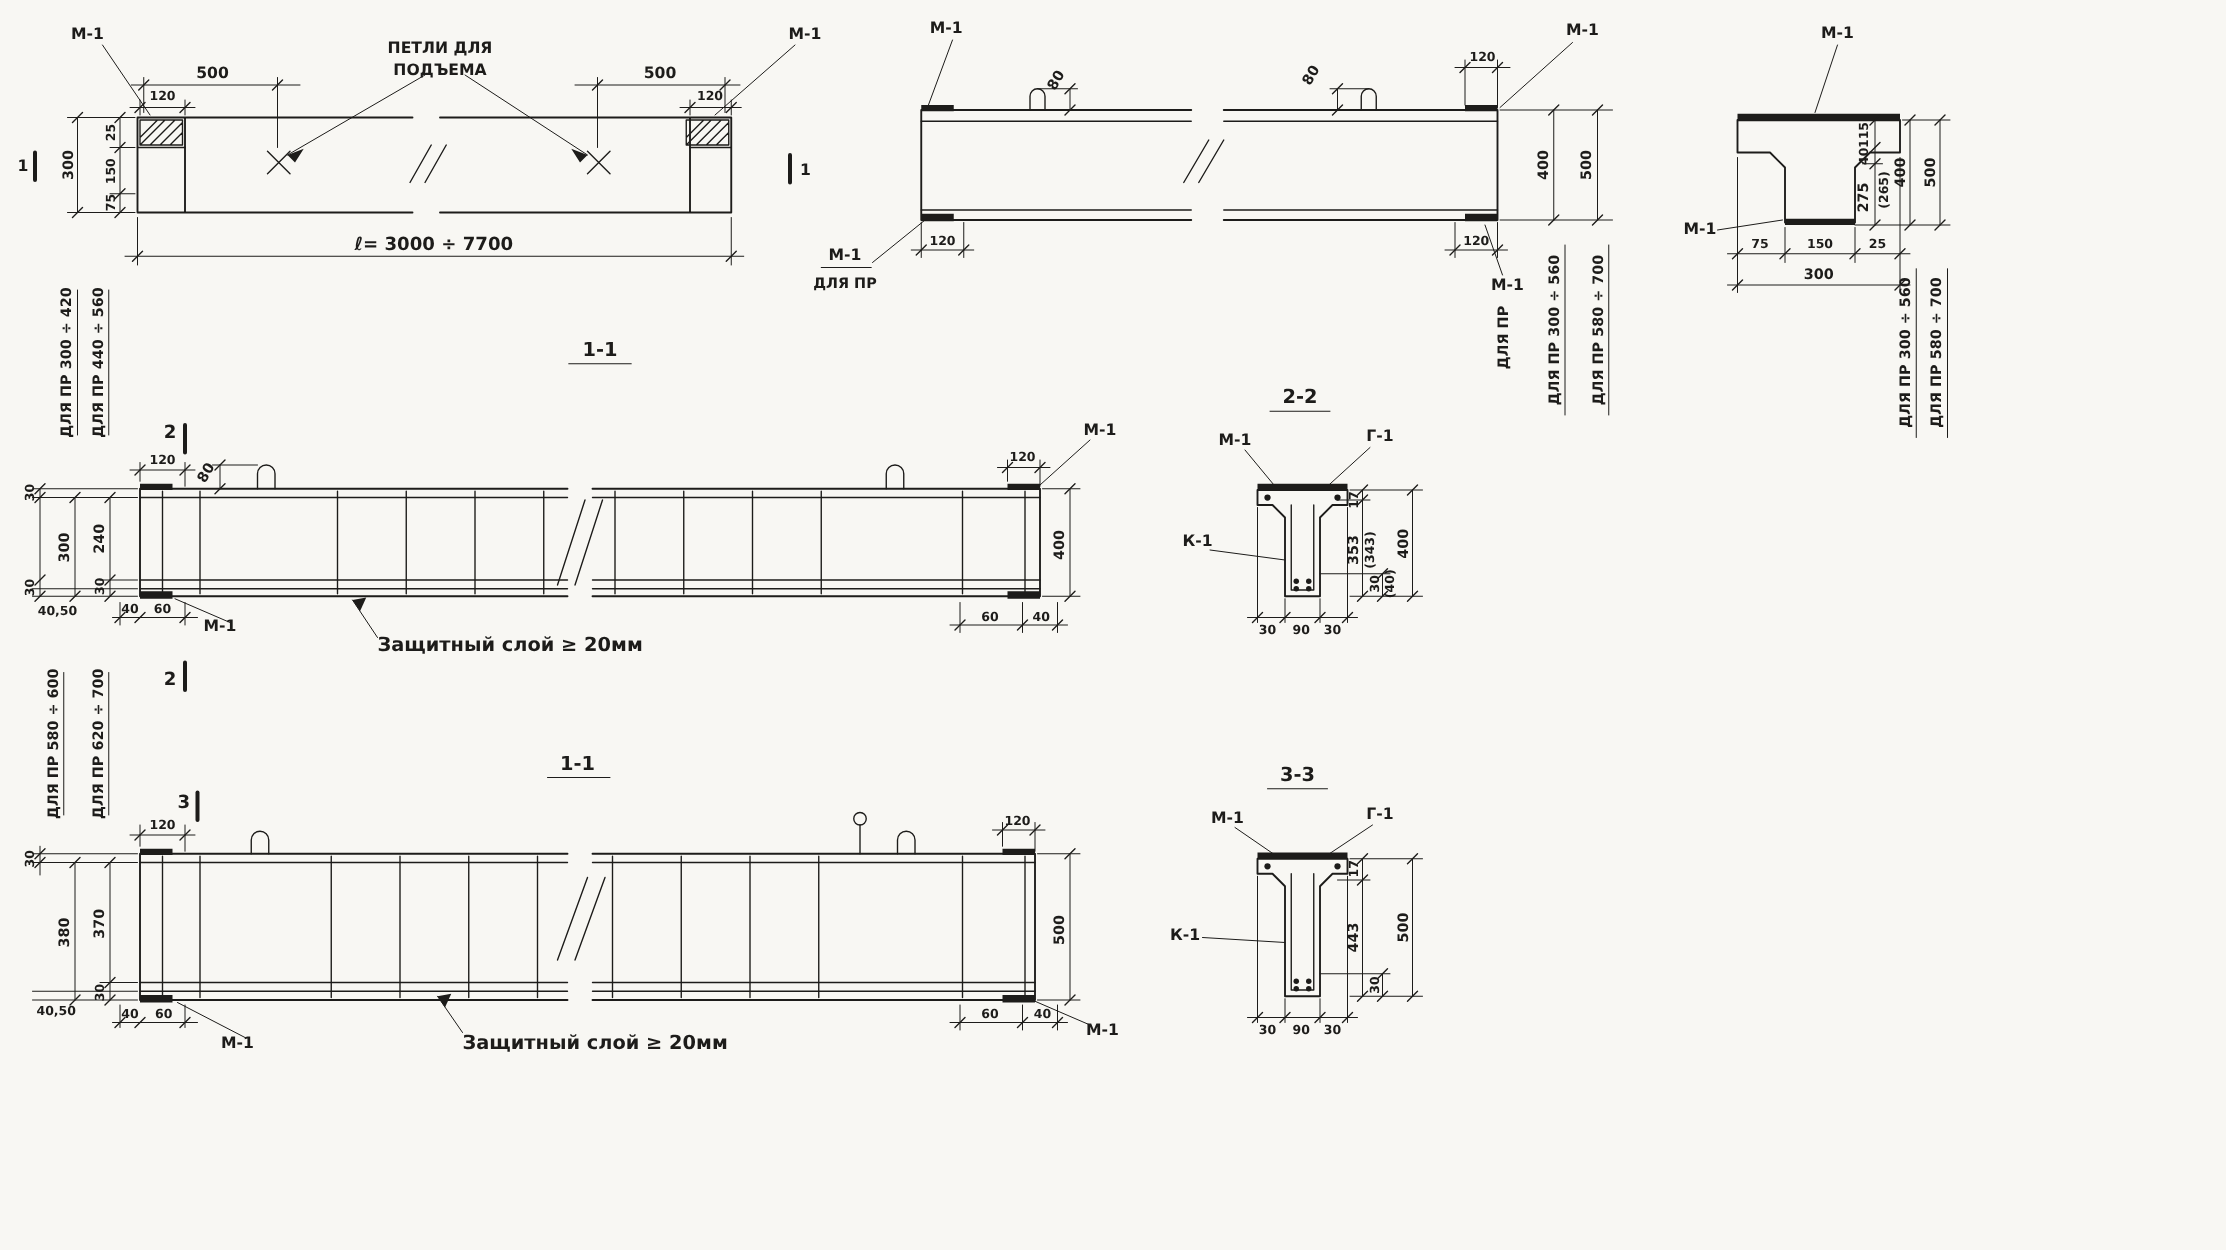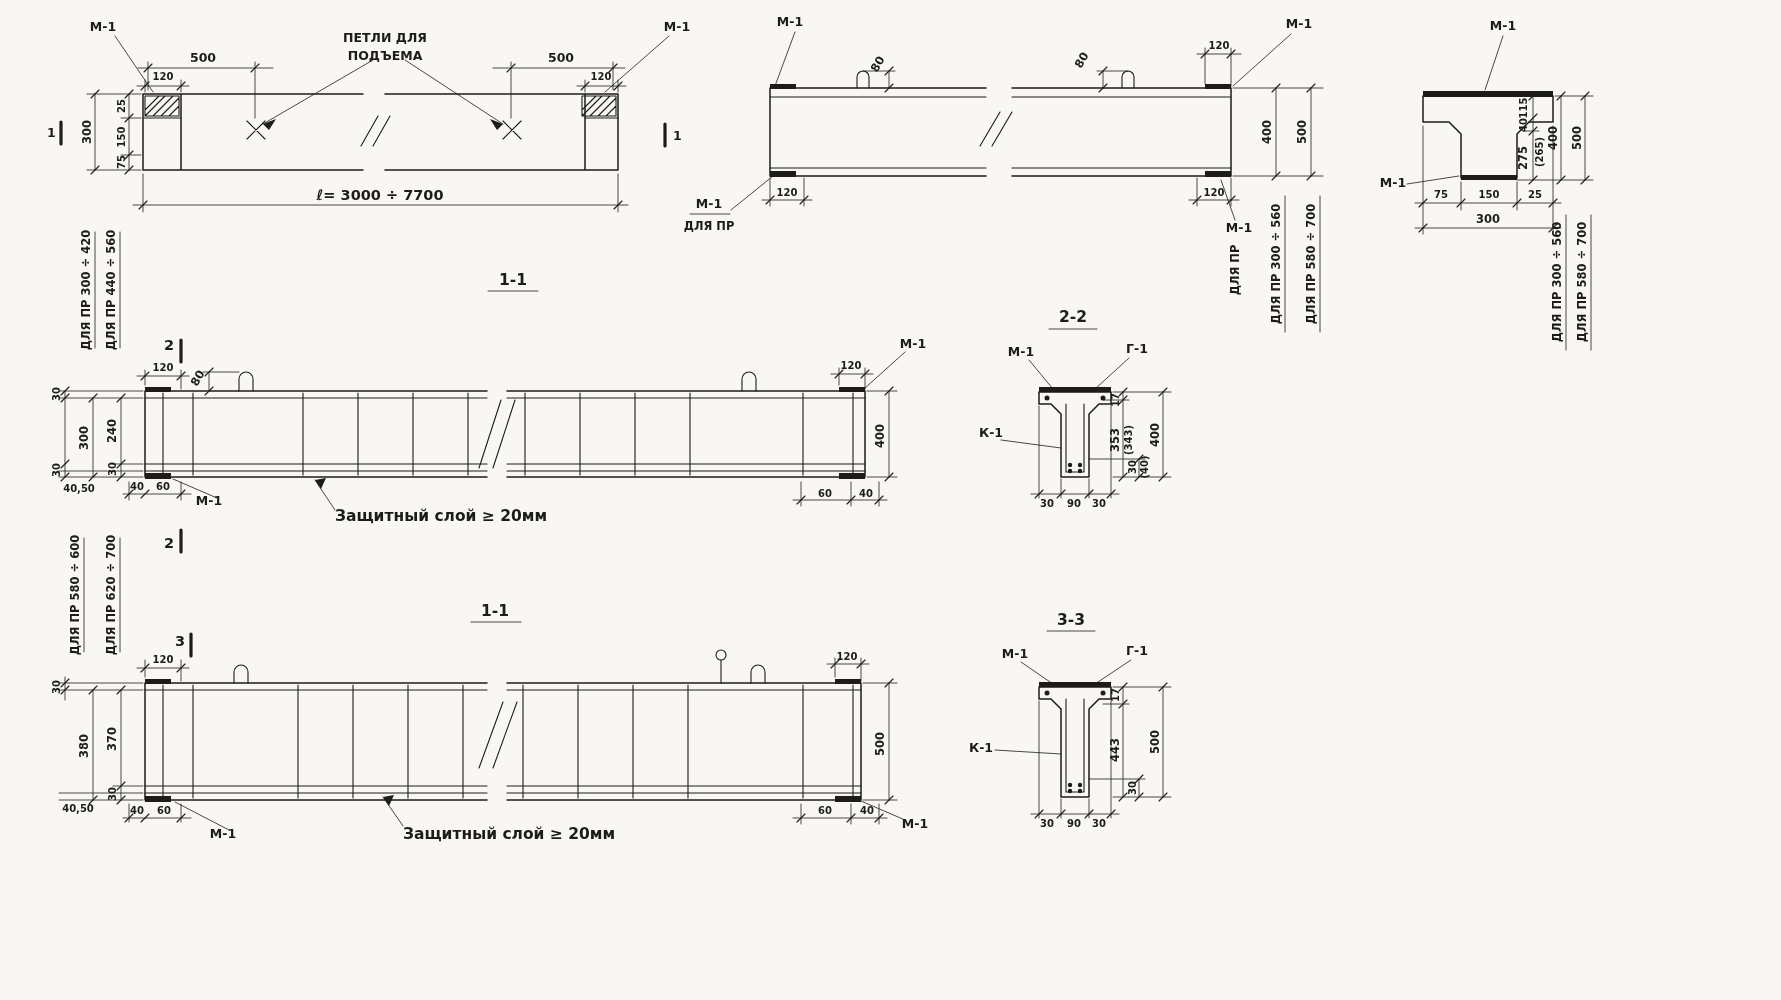--- a/index.html
+++ b/index.html
@@ -1,19 +1,19 @@
 <!DOCTYPE html>
 <html style="--ink: #1d1c1a; --bg: #f8f7f3;"><head>
 <meta charset="utf-8">
 <title>Drawing</title>
 <style>
   :root { --ink:#1d1c1a; --bg:#f8f7f3; }
   * { margin:0; padding:0; box-sizing:border-box; }
   body { background:var(--bg); width:1781px; height:1000px; overflow:hidden; }
-  .page { width:1466px; height:1000px; background:var(--bg);margin-left:33px; }
+  .page { width:1466px; height:1000px; background:var(--bg); }
   svg { display:block; }
   .ln { stroke:var(--ink); stroke-width:1.5; fill:none; stroke-linecap:round; stroke-linejoin:round; }
   .md { stroke-width:1.1; }
   .tn { stroke-width:0.8; }
   .thick { stroke-width:3.2; }
   .fl { fill:var(--ink); stroke:none; }
   text { font-family:"DejaVu Sans","Liberation Sans",sans-serif; fill:var(--ink); font-weight:bold; }
   .t10 { font-size:10px; }
   .t11 { font-size:11.5px; }
   .t12 { font-size:12.5px; }

